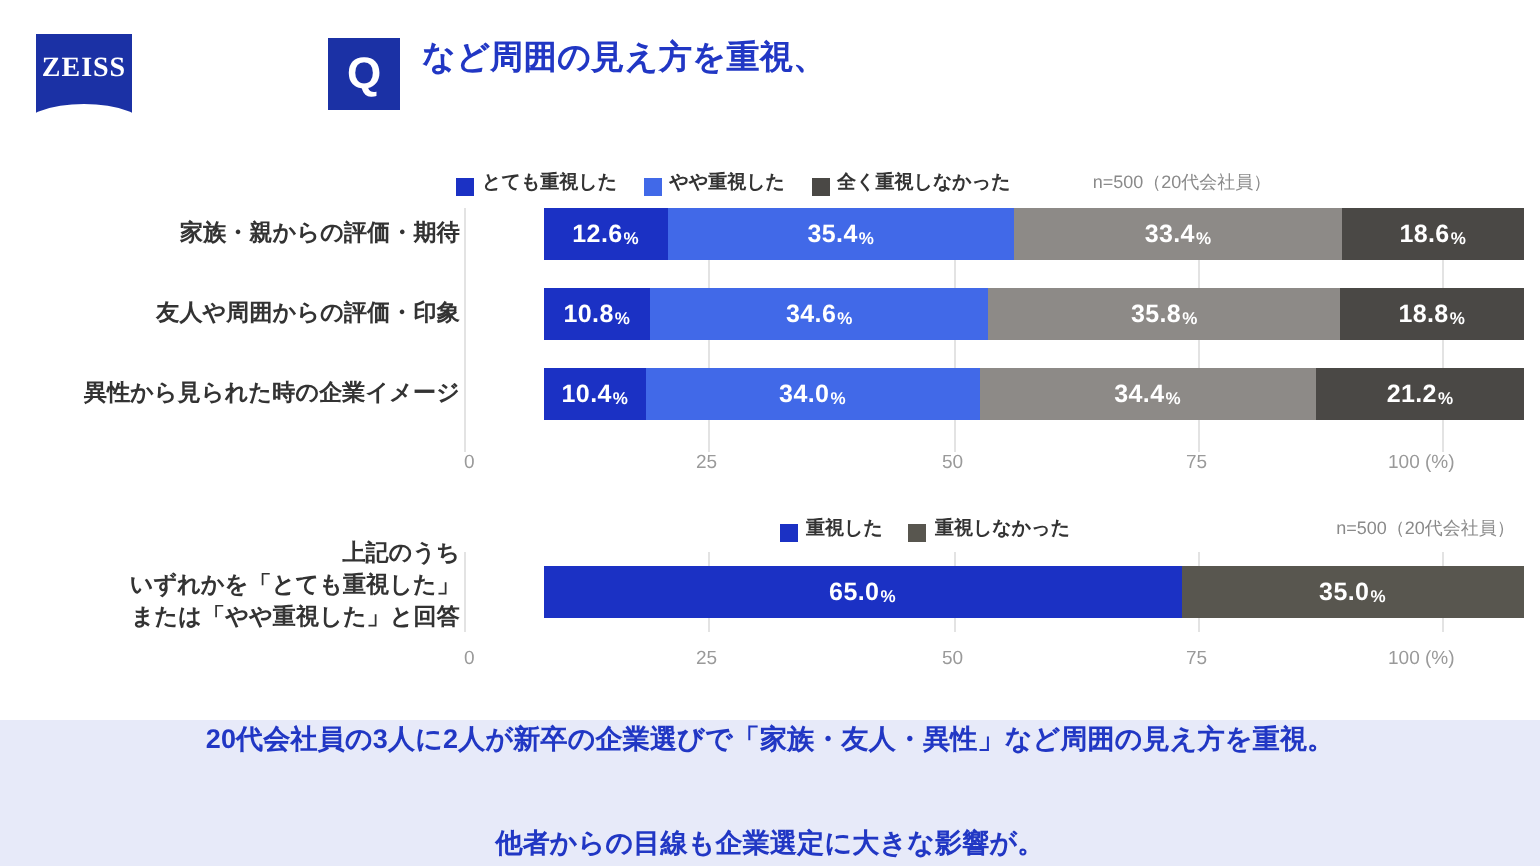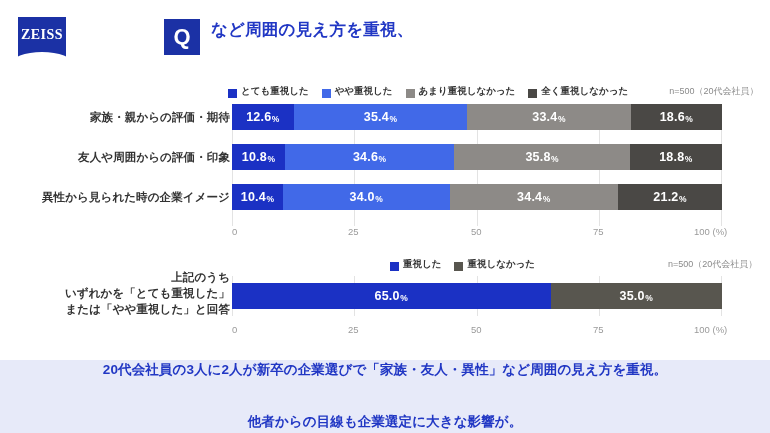--- a/index.html
+++ b/index.html
@@ -147,20 +147,21 @@
   .row-label.single { top: 6px; }
   .row-label.triple { top: -13px; }
 
   .bar-track {
     position: absolute;
     left: 232px;
     top: 0;
     width: 490px;
     height: 26px;
     display: flex;
+    padding-left: 40px;
   }
   .seg {
     height: 26px;
     display: flex;
     align-items: center;
     justify-content: center;
     color: #ffffff;
     font-size: 12.5px;
     font-weight: 700;
     overflow: hidden;
@@ -246,24 +247,20 @@
 </div>
 
 <div class="legend legend-1">
   <div class="legend-item">
     <span class="legend-swatch" style="background:#1b31c4"></span>
     <span class="legend-label">とても重視した</span>
   </div>
   <div class="legend-item">
     <span class="legend-swatch" style="background:#4169e8"></span>
     <span class="legend-label">やや重視した</span>
-  </div>
-  <div class="legend-item">
-    <span class="legend-swatch" style="background:#8d8a87"></span>
-    <span class="legend-label">あまり重視しなかった</span>
   </div>
   <div class="legend-item">
     <span class="legend-swatch" style="background:#4a4845"></span>
     <span class="legend-label">全く重視しなかった</span>
   </div>
   <span class="legend-n">n=500（20代会社員）</span>
 </div>
 
 <div class="chart chart-1">
 

